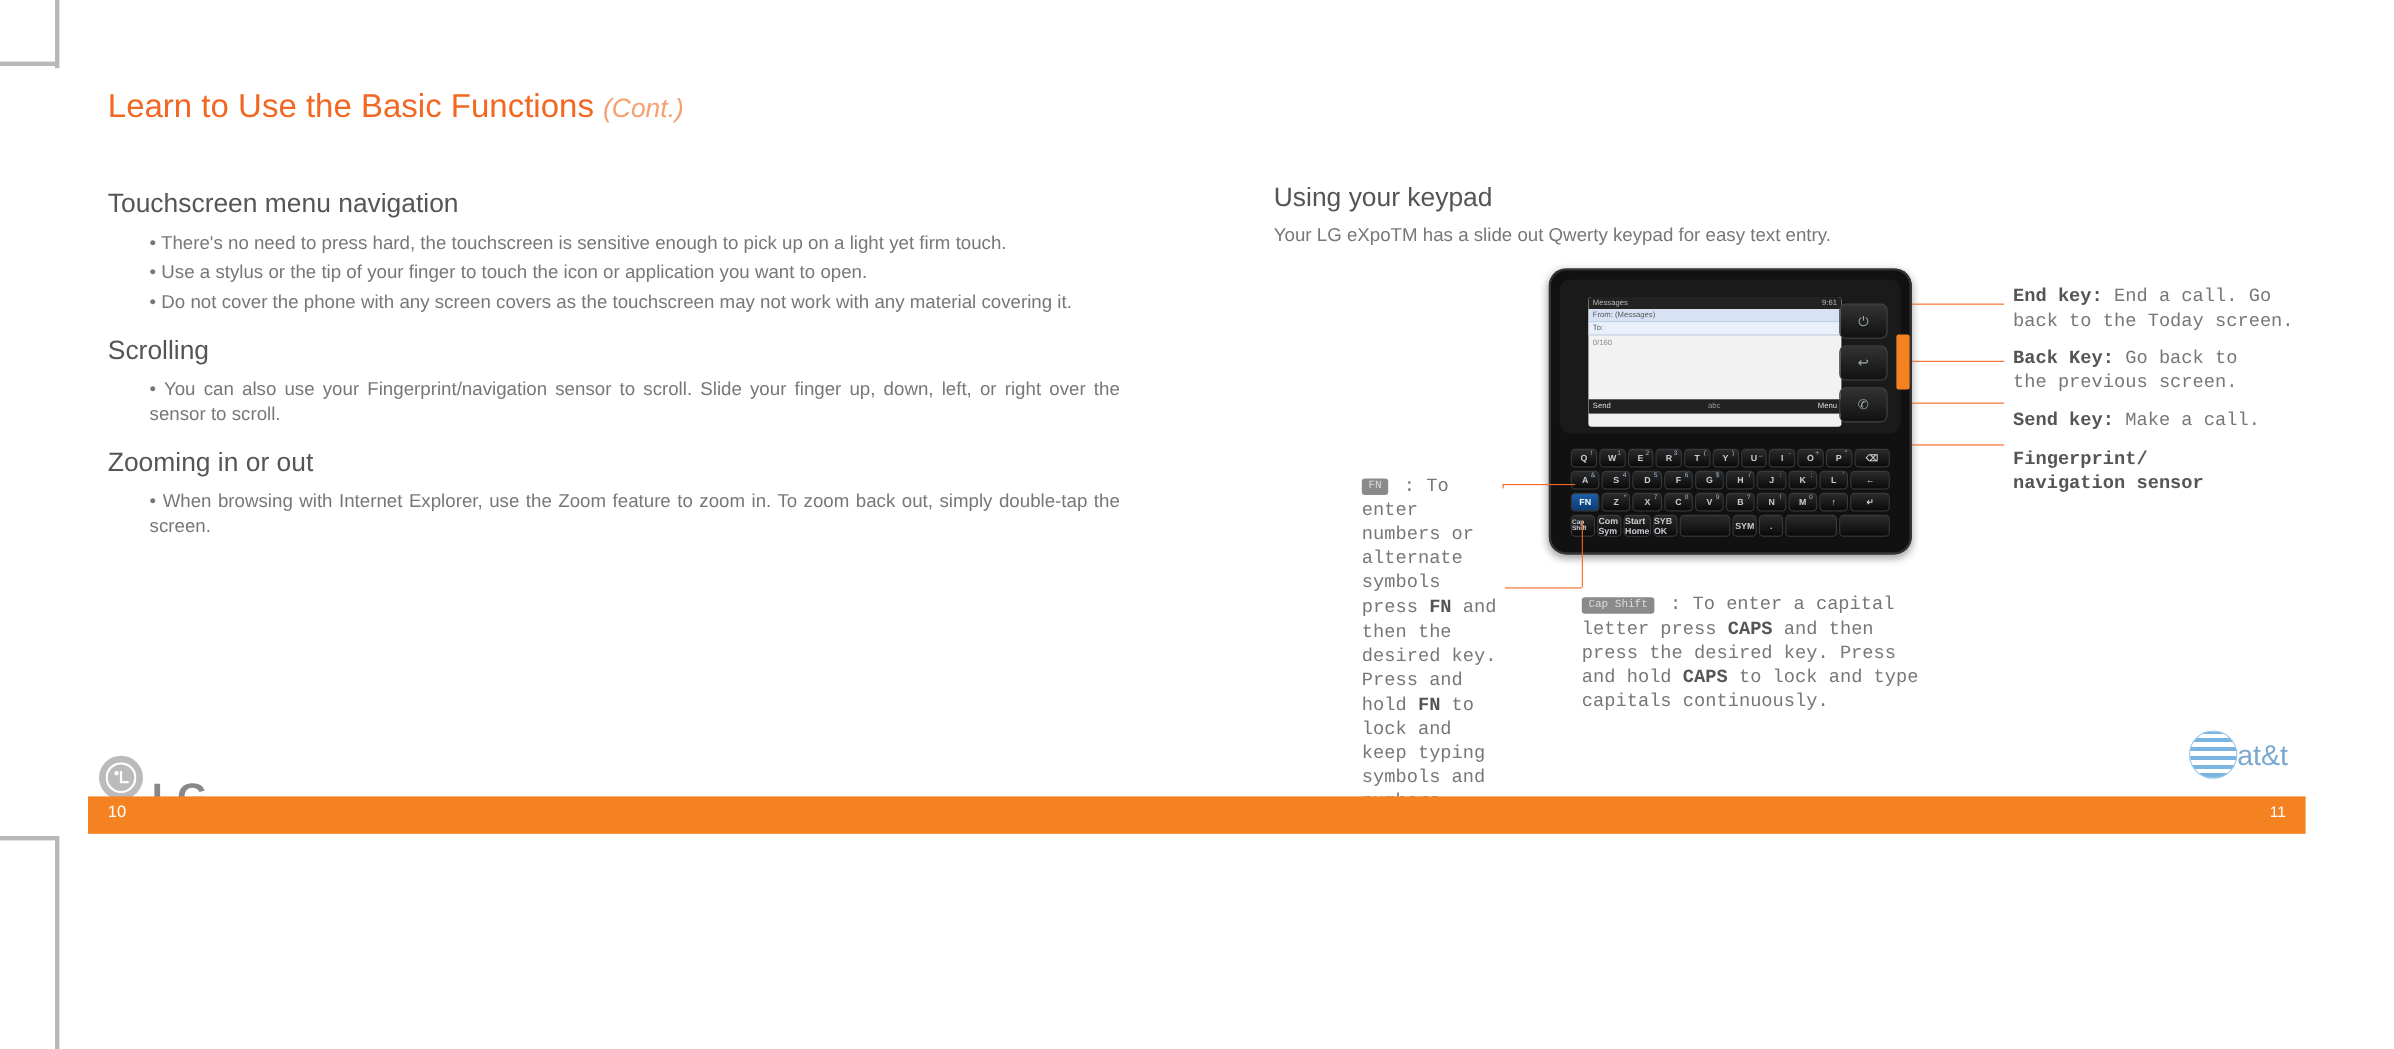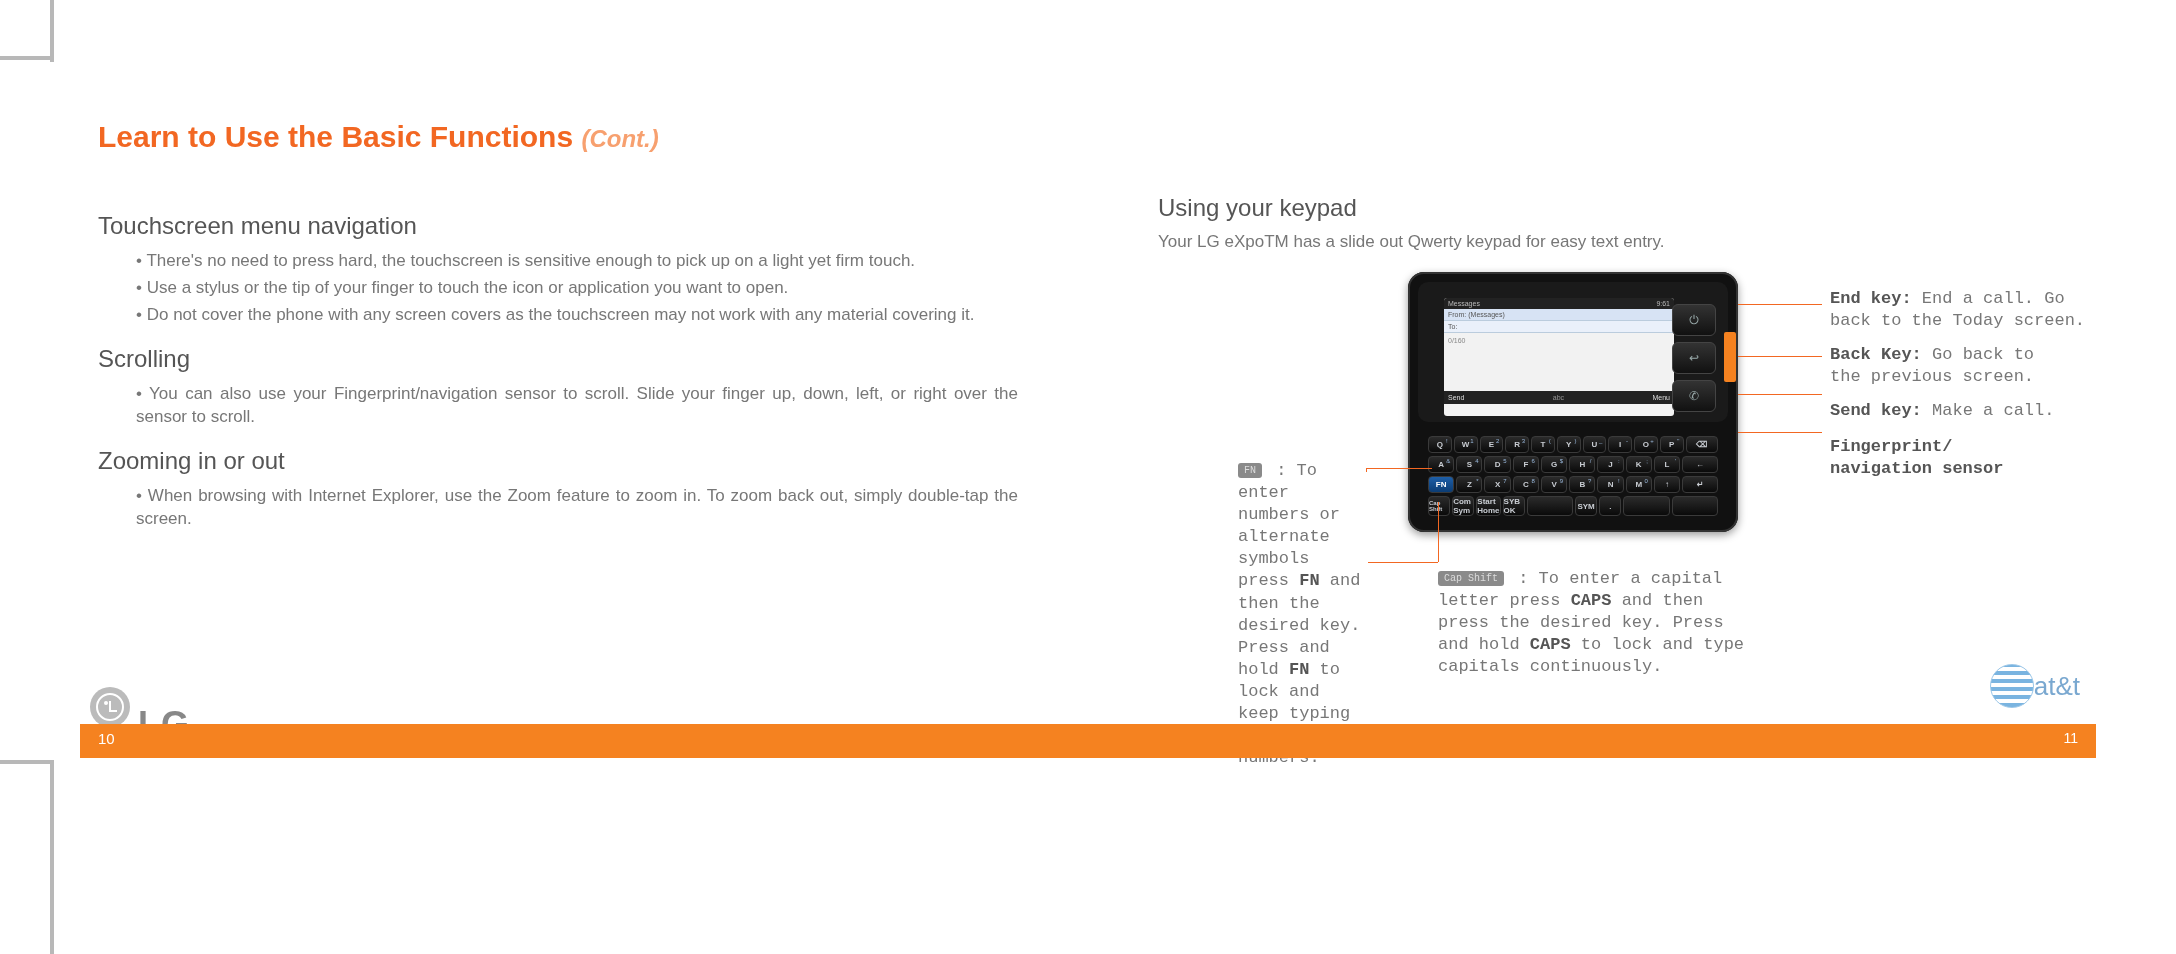--- a/index.html
+++ b/index.html
@@ -14,21 +14,21 @@
   .crop-top { position:absolute; left:0; top:56px; width:52px; height:4px; background:#b8b8b8;}
   .crop-left { position:absolute; left:50px; top:0; width:4px; height:62px; background:#b8b8b8;}
   .crop-bottom-h { position:absolute; left:0; top:760px; width:52px; height:4px; background:#b8b8b8;}
   .crop-bottom-v { position:absolute; left:50px; top:760px; width:4px; height:194px; background:#b8b8b8;}
 
   .content {
     position:absolute;
     left:98px; top:80px; right:98px; bottom:190px;
   }
 
-  .title { font-size:30px; color:#f26722; font-weight:700; margin-bottom:40px;margin-top:40px;}
+  .title { font-size:30px; color:#f26722; font-weight:400; margin-bottom:40px;}
   .title .cont { font-style:italic; color:#f7a06f; font-size:24px;}
 
   .columns { display:flex; gap:140px; }
   .col { flex:1; }
 
   .subhead { font-size:24px; color:#555; margin-top:18px; margin-bottom:10px; font-weight:400;}
   .col ul { list-style:none; padding-left:38px; }
   .col li { font-size:17px; color:#777; line-height:1.35; margin-bottom:4px; text-align:justify;}
   .col li::before { content:"• "; color:#777;}
   .intro { font-size:17px; color:#777; margin-top:6px; margin-bottom:20px;}
@@ -156,21 +156,21 @@
         <li>You can also use your Fingerprint/navigation sensor to scroll. Slide your finger up, down, left, or right over the sensor to scroll.</li>
       </ul>
 
       <div class="subhead">Zooming in or out</div>
       <ul>
         <li>When browsing with Internet Explorer, use the Zoom feature to zoom in. To zoom back out, simply double-tap the screen.</li>
       </ul>
     </div>
 
     <div class="col">
-      <div class="subhead" style="margin-top:0">Using your keypad</div>
+      <div class="subhead" style="margin-top:12px">Using your keypad</div>
       <div class="intro">Your LG eXpoTM has a slide out Qwerty keypad for easy text entry.</div>
 
       <div class="diagram-area">
 
         <div class="phone">
           <div class="phone-top">
             <div class="phone-screen">
               <div class="status-bar">
                 <span>Messages</span>
                 <span>9:61</span>

